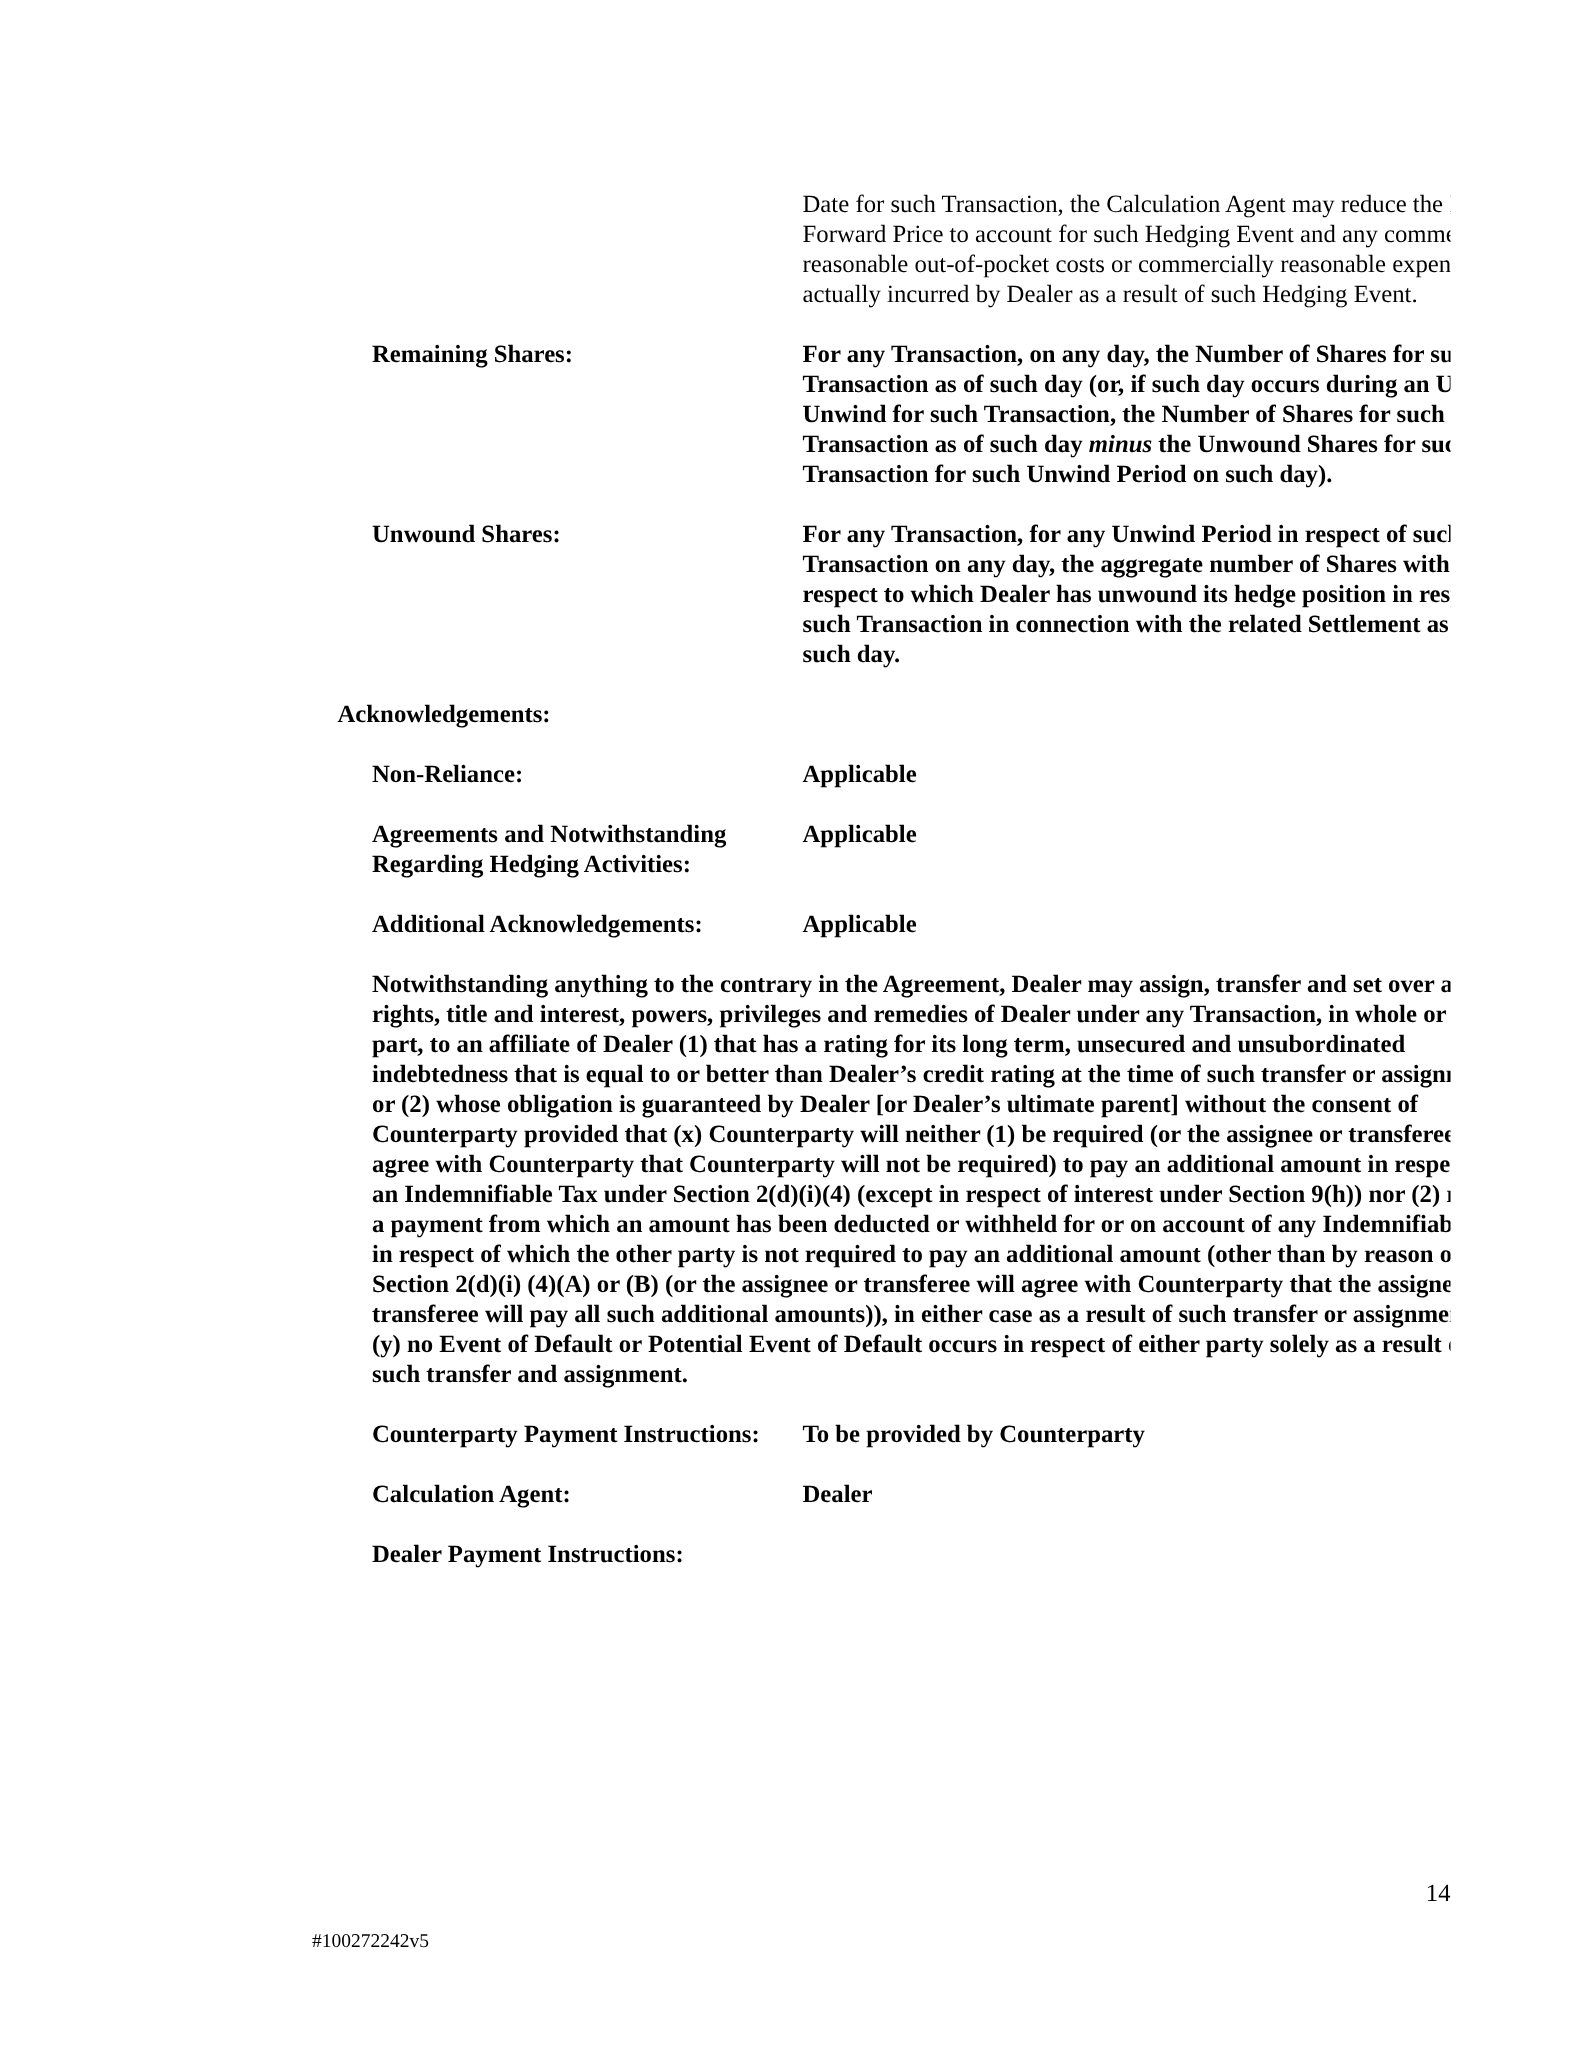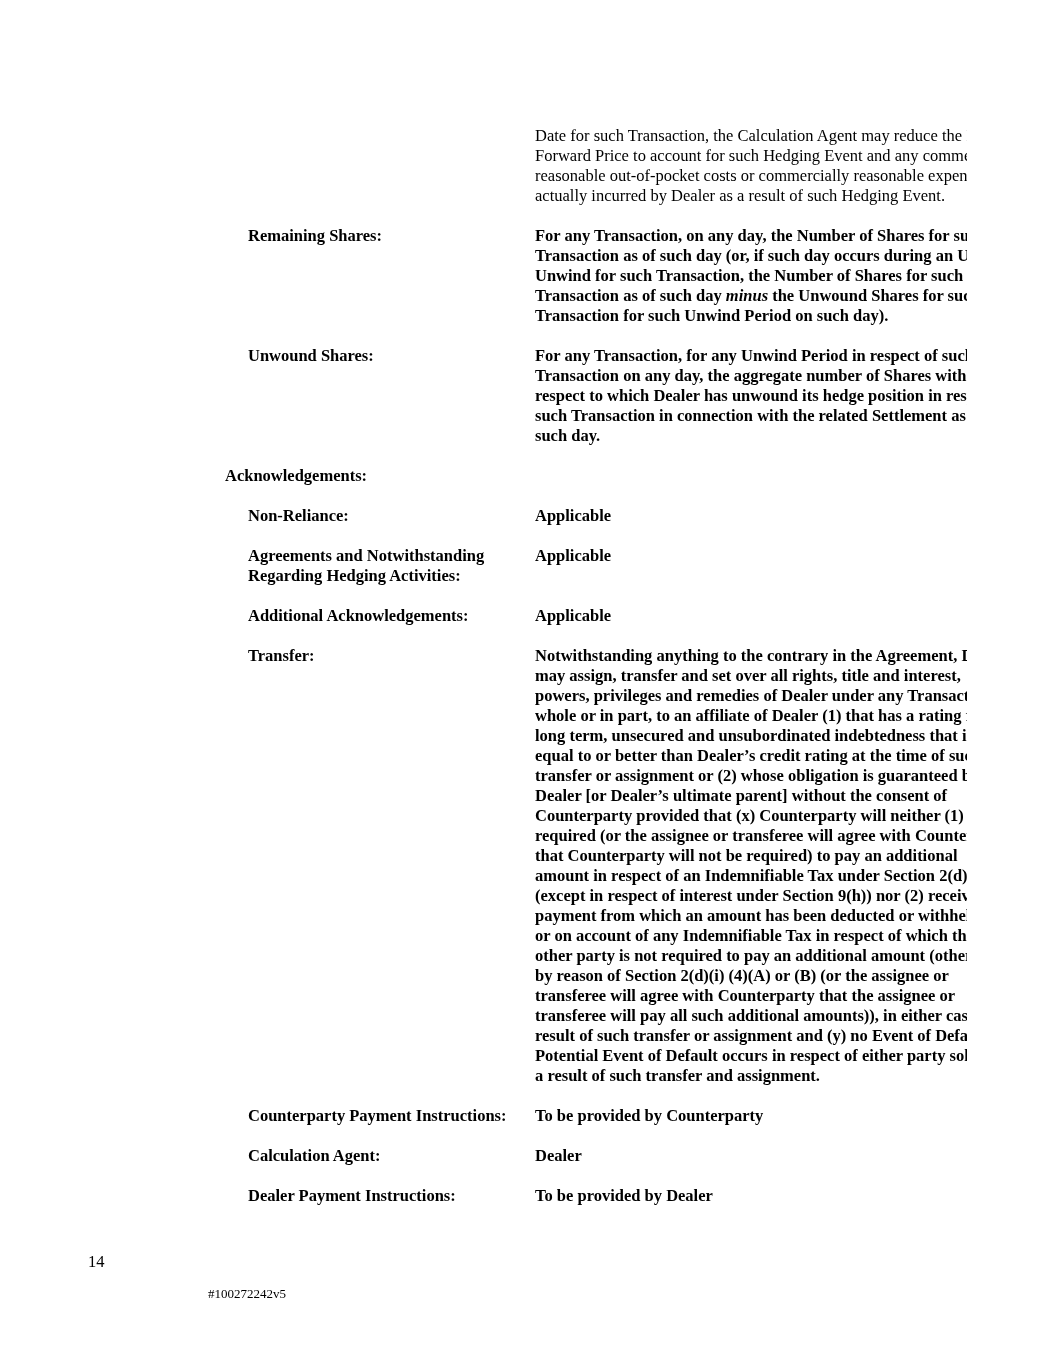--- a/index.html
+++ b/index.html
@@ -47,21 +47,21 @@
     margin: 0 0 20px -23px;
   }
   .italic {
     font-style: italic;
   }
   .page-number {
     position: absolute;
     top: 1252px;
     left: 0;
     width: 100%;
-    text-align: left;
+    text-align: right;
   }
   .doc-id {
     position: absolute;
     top: 1286px;
     left: 120px;
     font-size: 13px;
     line-height: 16px;
   }
 </style>
 </head>
@@ -93,37 +93,35 @@
       <div class="label-col">Agreements and Notwithstanding Regarding Hedging Activities:</div>
       <div class="value-col">Applicable</div>
     </div>
 
     <div class="row">
       <div class="label-col">Additional Acknowledgements:</div>
       <div class="value-col">Applicable</div>
     </div>
 
     <div class="row">
-      <div class="label-col">Transfer:</div>
       <div class="value-col">Notwithstanding anything to the contrary in the Agreement, Dealer may assign, transfer and set over all rights, title and interest, powers, privileges and remedies of Dealer under any Transaction, in whole or in part, to an affiliate of Dealer (1) that has a rating for its long term, unsecured and unsubordinated indebtedness that is equal to or better than Dealer’s credit rating at the time of such transfer or assignment or (2) whose obligation is guaranteed by Dealer [or Dealer’s ultimate parent] without the consent of Counterparty provided that (x) Counterparty will neither (1) be required (or the assignee or transferee will agree with Counterparty that Counterparty will not be required) to pay an additional amount in respect of an Indemnifiable Tax under Section 2(d)(i)(4) (except in respect of interest under Section 9(h)) nor (2) receive a payment from which an amount has been deducted or withheld for or on account of any Indemnifiable Tax in respect of which the other party is not required to pay an additional amount (other than by reason of Section 2(d)(i) (4)(A) or (B) (or the assignee or transferee will agree with Counterparty that the assignee or transferee will pay all such additional amounts)), in either case as a result of such transfer or assignment and (y) no Event of Default or Potential Event of Default occurs in respect of either party solely as a result of such transfer and assignment.</div>
     </div>
 
     <div class="row">
       <div class="label-col">Counterparty Payment Instructions:</div>
       <div class="value-col">To be provided by Counterparty</div>
     </div>
 
     <div class="row">
       <div class="label-col">Calculation Agent:</div>
       <div class="value-col">Dealer</div>
     </div>
 
     <div class="row">
       <div class="label-col">Dealer Payment Instructions:</div>
-      <div class="value-col">To be provided by Dealer</div>
     </div>
 
   </div>
 
   <div class="page-number">14</div>
 
   <div class="doc-id">#100272242v5</div>
 </div>
 
 </body></html>

